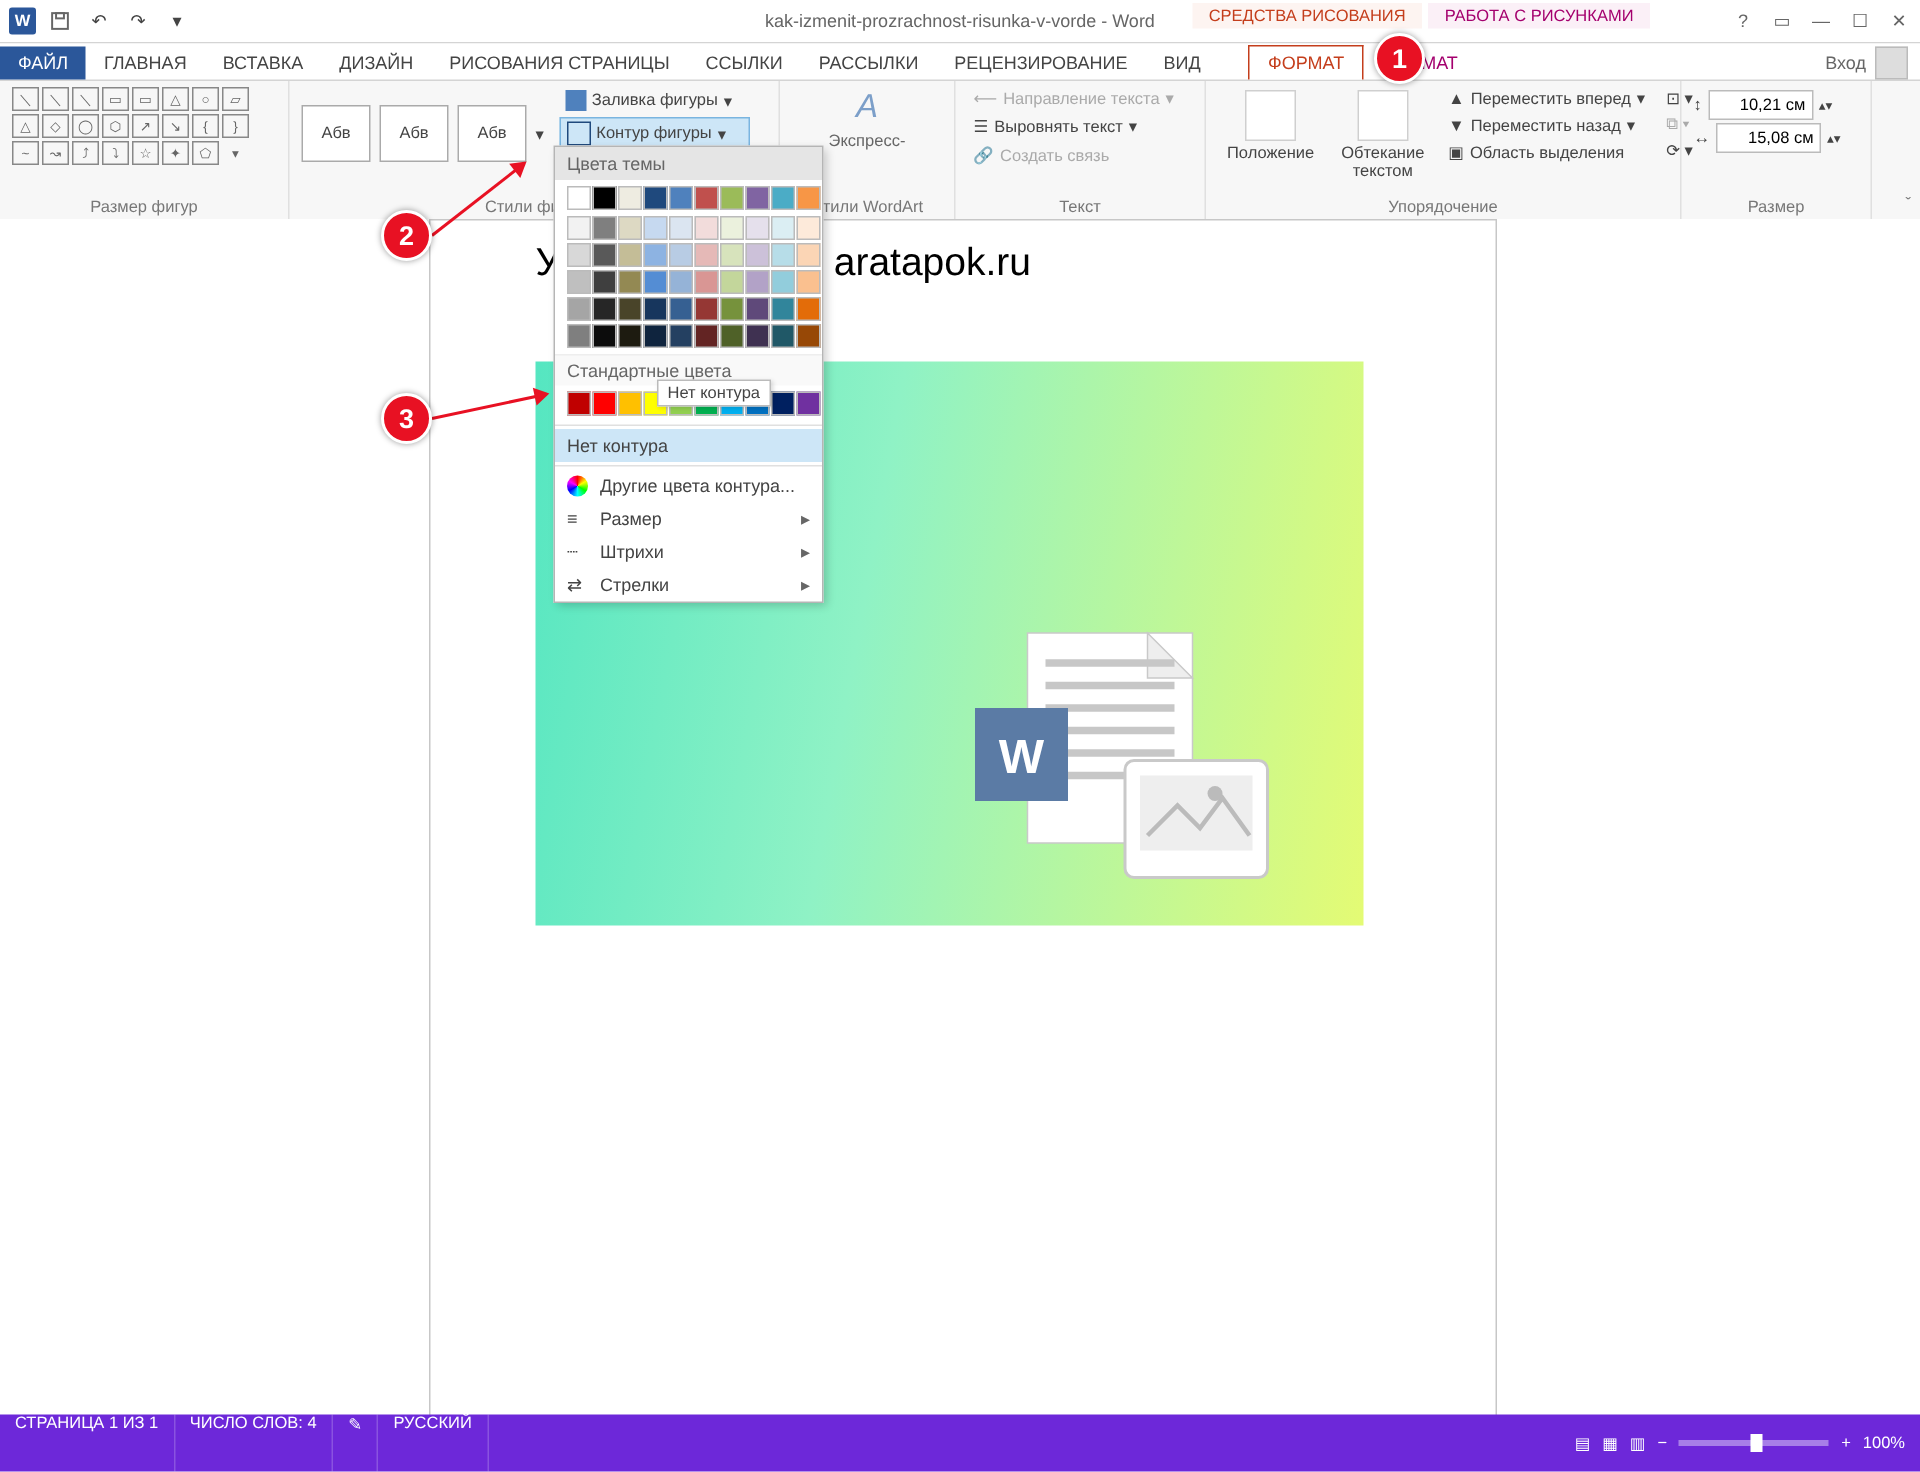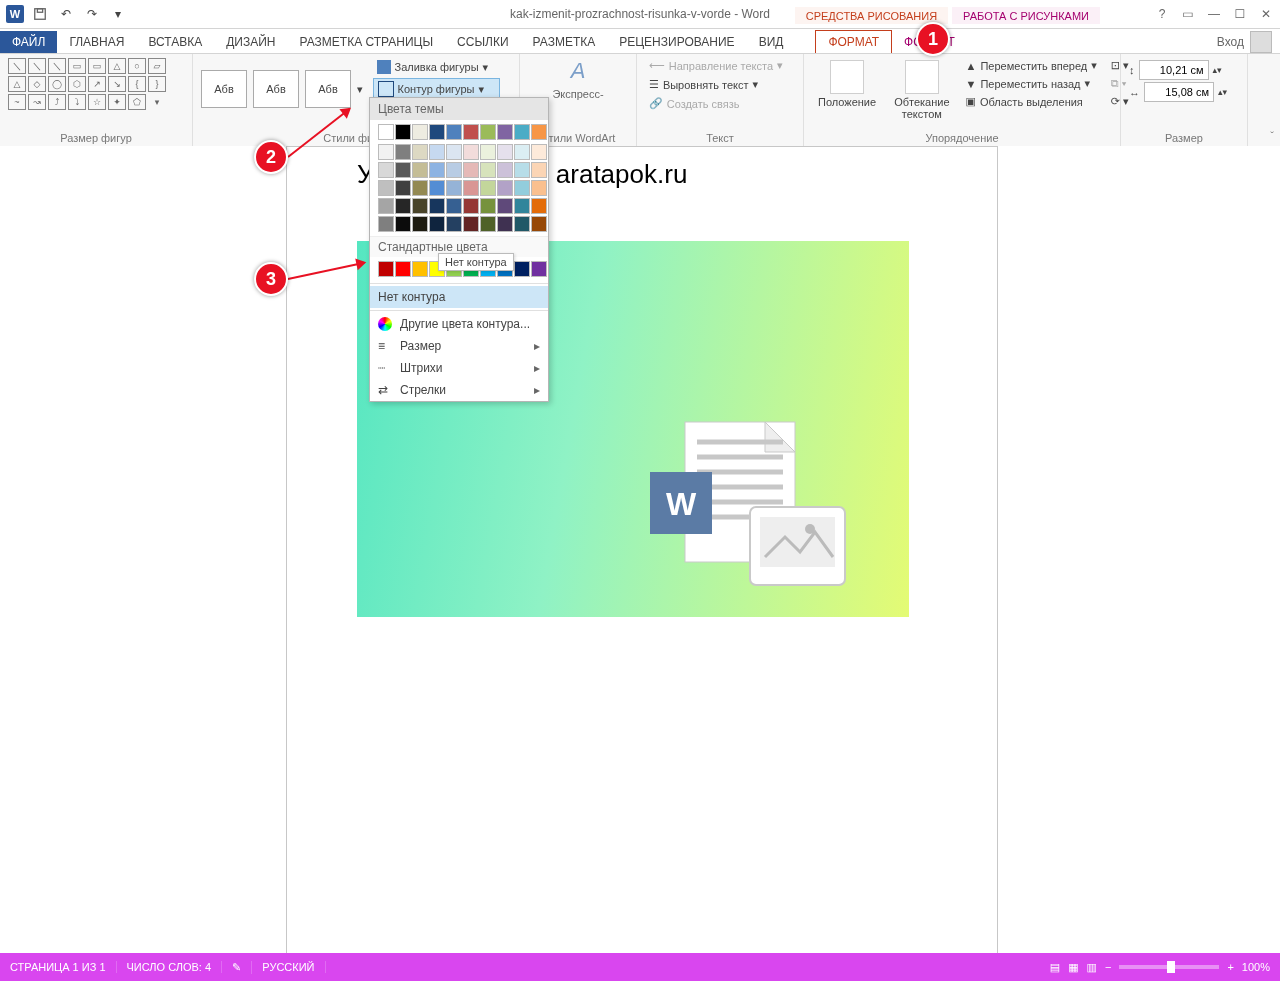--- a/index.html
+++ b/index.html
@@ -3,21 +3,21 @@
 <meta charset="utf-8">
 <style>
 html,body{margin:0;padding:0;font-family:"Segoe UI",Tahoma,sans-serif;font-size:12px;color:#444;background:#fff;width:1280px;height:981px;overflow:hidden}
 .titlebar{height:28px;background:#fff;border-bottom:1px solid #d4d4d4;display:flex;align-items:center;position:relative}
 .qat{display:flex;align-items:center;gap:6px;padding:0 6px}
 .word-icon{width:18px;height:18px;background:#2B579A;color:#fff;display:flex;align-items:center;justify-content:center;font-weight:bold;font-size:11px;border-radius:2px}
 .qat-btn{width:20px;height:20px;display:flex;align-items:center;justify-content:center;color:#444;cursor:pointer}
 .doc-title{position:absolute;left:50%;transform:translateX(-50%);color:#666;font-size:12px}
 .win-ctrl{position:absolute;right:6px;display:flex;gap:10px;color:#666}
 .win-ctrl span{cursor:pointer;width:16px;text-align:center}
-.context-tabs{position:absolute;right:180px;display:flex;gap:4px;height:22px;align-items:flex-end;top:2px}
+.context-tabs{position:absolute;right:180px;display:flex;gap:4px;height:22px;align-items:flex-start;top:2px}
 .context-tab{padding:2px 10px;font-size:11px;border:1px solid transparent;border-bottom:none}
 .ct1{color:#c43e1c;background:#fdf4f1}
 .ct2{color:#a4006e;background:#fbf0f7}
 .tabs{height:24px;background:#fff;display:flex;align-items:flex-end;border-bottom:1px solid #d4d4d4;position:relative}
 .tab{padding:4px 12px;color:#444;font-size:12px;cursor:pointer;display:flex;align-items:center}
 .tab.file{background:#2B579A;color:#fff}
 .tab.fmt1{color:#c43e1c;border-top:1px solid #c43e1c;border-left:1px solid #c43e1c;border-right:1px solid #c43e1c;background:#fff}
 .tab.fmt2{color:#a4006e}
 .login{position:absolute;right:8px;display:flex;align-items:center;gap:6px;color:#666}
 .login .av{width:20px;height:20px;background:#ddd;border:1px solid #bbb}
@@ -34,21 +34,21 @@
 .small-btn.disabled{color:#aaa}
 .big-btn{display:flex;flex-direction:column;align-items:center;gap:2px;padding:2px 6px;cursor:pointer;text-align:center;line-height:1.1}
 .big-btn .ic{width:32px;height:32px;border:1px solid #cfcfcf;background:#fff}
 .size-field{display:flex;align-items:center;gap:4px;margin:2px 0}
 .size-field input{width:60px;height:18px;border:1px solid #bbb;font-size:11px;text-align:right;padding:0 4px}
 .canvas{position:absolute;top:146px;left:0;right:0;bottom:22px;background:#fff;overflow:hidden}
 .page{position:absolute;left:286px;top:0;width:710px;height:830px;background:#fff;border:1px solid #c7c7c7}
 .heading{position:absolute;top:12px;left:70px;font-size:26px;color:#000}
 .shape{position:absolute;top:94px;left:70px;width:552px;height:376px;background:linear-gradient(100deg,#55e6c1 0%,#8ff2c5 40%,#e4fb74 100%)}
 .doc-ico{position:absolute;top:176px;left:278px}
-.status{position:absolute;bottom:0;left:0;right:0;height:28px;background:#d946ef;color:#fff;display:flex;align-items:center;font-size:11px}
+.status{position:absolute;bottom:0;left:0;right:0;height:38px;background:#6d28d9;color:#fff;display:flex;font-size:11px}
 .status .seg{padding:0 10px;border-right:1px solid rgba(255,255,255,.2)}
 .status .right{margin-left:auto;display:flex;align-items:center;gap:8px;padding-right:10px}
 .zoom-track{width:100px;height:4px;background:rgba(255,255,255,.4);position:relative}
 .zoom-thumb{width:8px;height:12px;background:#fff;position:absolute;top:-4px;left:48px}
 
 .dropdown{position:absolute;top:97px;left:369px;width:178px;background:#fff;border:1px solid #b5b5b5;box-shadow:2px 2px 6px rgba(0,0,0,.2);z-index:50;font-size:12px}
 .dd-title{padding:4px 8px;color:#666;background:#e5e5e5}
 .swatch-grid{display:grid;grid-template-columns:repeat(10,15px);gap:2px;padding:4px 8px}
 .swatch-grid div{width:14px;height:14px;border:1px solid #bbb}
 .dd-sub{padding:3px 8px;color:#666;background:#f9f9f9;border-top:1px solid #eee}
@@ -91,23 +91,23 @@
     <span>☐</span>
     <span>✕</span>
   </div>
 </div>
 
 <div class="tabs">
   <div class="tab file">ФАЙЛ</div>
   <div class="tab">ГЛАВНАЯ</div>
   <div class="tab">ВСТАВКА</div>
   <div class="tab">ДИЗАЙН</div>
-  <div class="tab">РАЗМЕТКА СТРАНИЦЫ</div>
+  <div class="tab">РИСОВАНИЯ СТРАНИЦЫ</div>
   <div class="tab">ССЫЛКИ</div>
-  <div class="tab">РАЗМЕТКА</div>
+  <div class="tab">РАССЫЛКИ</div>
   <div class="tab">РЕЦЕНЗИРОВАНИЕ</div>
   <div class="tab">ВИД</div>
   <div style="width:20px"></div>
   <div class="tab fmt1">ФОРМАТ</div>
   <div class="tab fmt2">ФОРМАТ</div>
   <div class="login">
     <span>Вход</span>
     <span class="av"></span>
   </div>
 </div>

